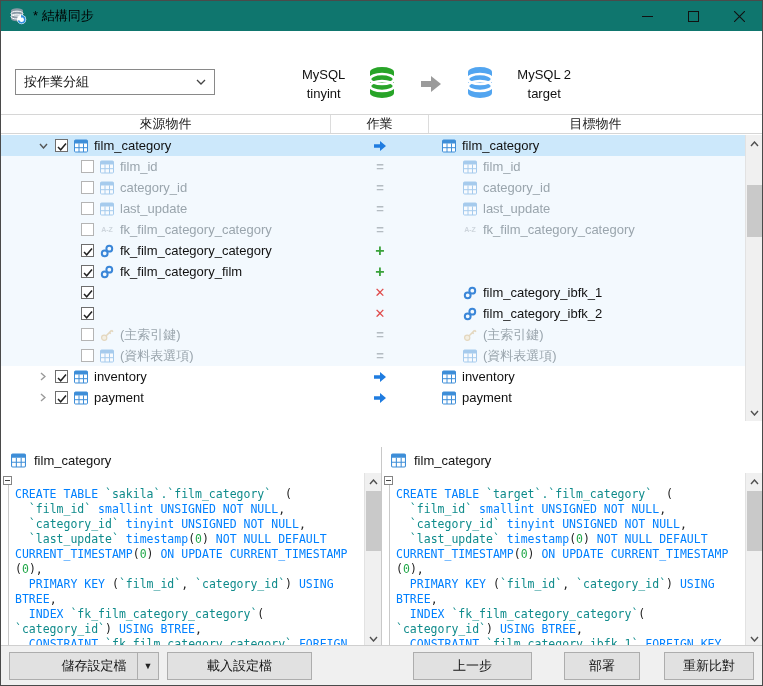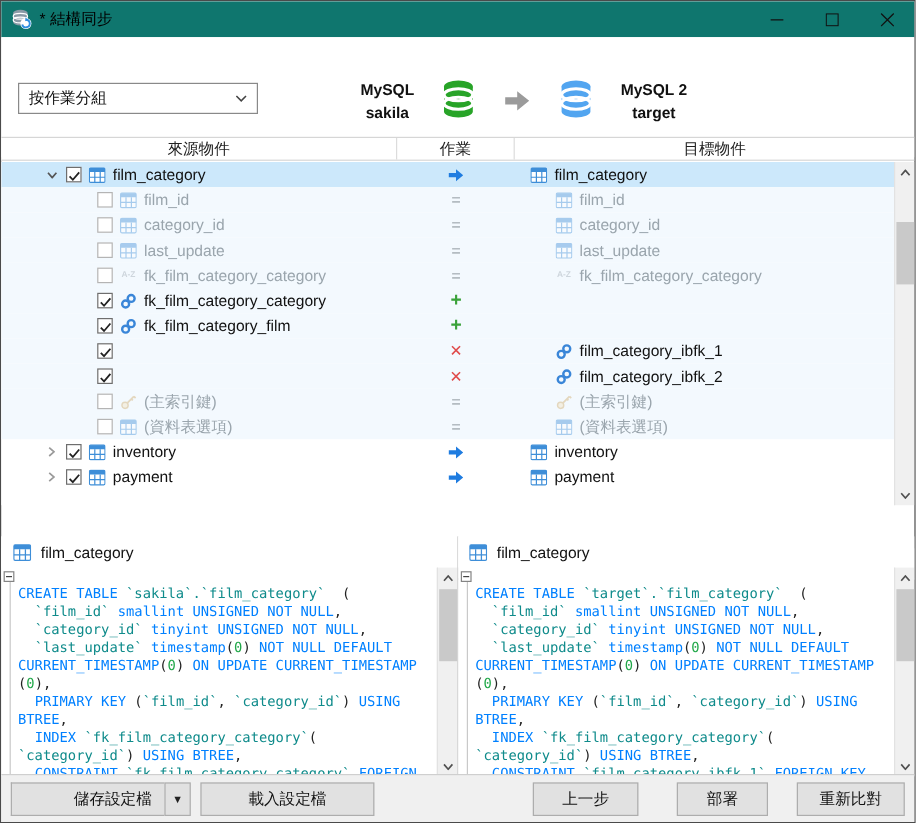--- a/index.html
+++ b/index.html
@@ -13,21 +13,21 @@
   .titlebar .title { font-size:13px; color:#000; }
   .win-controls { position:absolute; right:0; top:0; height:30px; display:flex; }
   .win-btn { width:46px; height:30px; display:flex; align-items:center; justify-content:center; font-size:13px; color:#111; cursor:default; }
   .win-btn svg { display:block; }
 
   
   .toolbar { position:absolute; left:0; top:30px; right:0; height:100px; background:#fff; }
   .combo { position:absolute; left:14px; top:38px; width:200px; height:26px; border:1px solid #898989; background:#fff; display:flex; align-items:center; padding:0 8px; font-size:13px; color:#111; }
   .combo .chev { margin-left:auto; color:#444; }
   .conn-strip { position:absolute; left:230px; top:18px; right:120px; height:70px; display:flex; align-items:center; justify-content:center; gap:22px; }
-  .conn-labels { font-size:13px; color:#111; line-height:19px;font-weight:bold; }
+  .conn-labels { font-size:13px; color:#111; line-height:19px; }
   .conn-labels.src { text-align:center; }
   .conn-labels.tgt { text-align:center; }
 
   
   .grid-header { position:absolute; left:0; top:113px; right:0; height:20px; border-top:1px solid #d6d6d6; border-bottom:1px solid #d6d6d6; background:#fff; display:flex; font-size:13px; color:#222; }
   .gh-cell { display:flex; align-items:center; justify-content:center; height:100%; }
   .gh-src { width:330px; border-right:1px solid #dcdcdc; }
   .gh-op  { width:98px;  border-right:1px solid #dcdcdc; }
   .gh-tgt { flex:1; }
 
@@ -79,21 +79,21 @@
   .tok-p { color:#222; }
   .code-scroll { position:absolute; top:26px; right:0; bottom:0; width:17px; background:#f0f0f0; border-left:1px solid #e2e2e2; }
 
   
   .footer { position:absolute; left:0; right:0; bottom:0; height:40px; background:#f0f0f0; border-top:1px solid #cfcfcf; display:flex; align-items:center; padding:0 8px; }
   .btn { height:28px; background:#e1e1e1; border:1px solid #adadad; font-size:13px; color:#111; display:flex; align-items:center; justify-content:center; font-family:inherit; }
   .btn-save { width:128px; border-right:none;padding-left:41px; }
   .btn-save-drop { width:22px; height:28px; background:#e1e1e1; border:1px solid #adadad; display:flex; align-items:center; justify-content:center; font-size:9px; color:#222; }
   .btn-load { width:145px; margin-left:8px; }
   .spacer { flex:1; }
-  .btn-back { width:88px; }
+  .btn-back { width:119px; }
   .btn-recompare { width:90px; margin-left:22px; }
   .btn-deploy { width:76px; margin-left:32px; margin-right:2px; }
   svg { display:block; }
 </style>
 </head>
 <body>
 
 <div class="window">
 
   <div class="titlebar">
@@ -135,21 +135,21 @@
       <span>按作業分組</span>
       <span class="chev">
           <svg width="10" height="6" viewBox="0 0 10 6">
             <path d="M1 1 L5 5 L9 1" fill="none" stroke="#444" stroke-width="1.3"></path>
           </svg>
         </span>
     </div>
     <div class="conn-strip">
       <div class="conn-labels src">
         <div>MySQL</div>
-        <div>sakila</div>
+        <div>tinyint</div>
       </div>
       <span>
         <svg width="30" height="36" viewBox="0 0 30 36">
           <g fill="#28a428">
             <path d="M3 6 v21 a12 5 0 0 0 24 0 v-21 z"></path>
             <ellipse cx="15" cy="6" rx="12" ry="5"></ellipse>
           </g>
           <ellipse cx="15" cy="13" rx="12" ry="5" fill="none" stroke="#fff" stroke-width="2.6"></ellipse>
           <ellipse cx="15" cy="20" rx="12" ry="5" fill="none" stroke="#fff" stroke-width="2.6"></ellipse>
         </svg>

